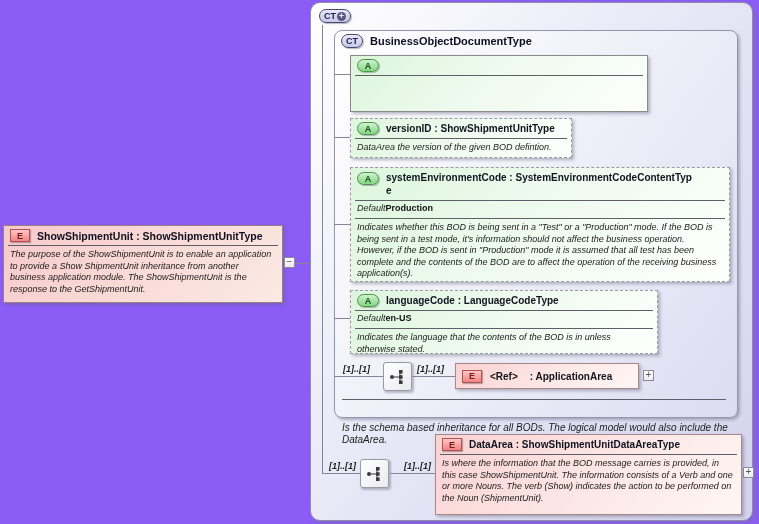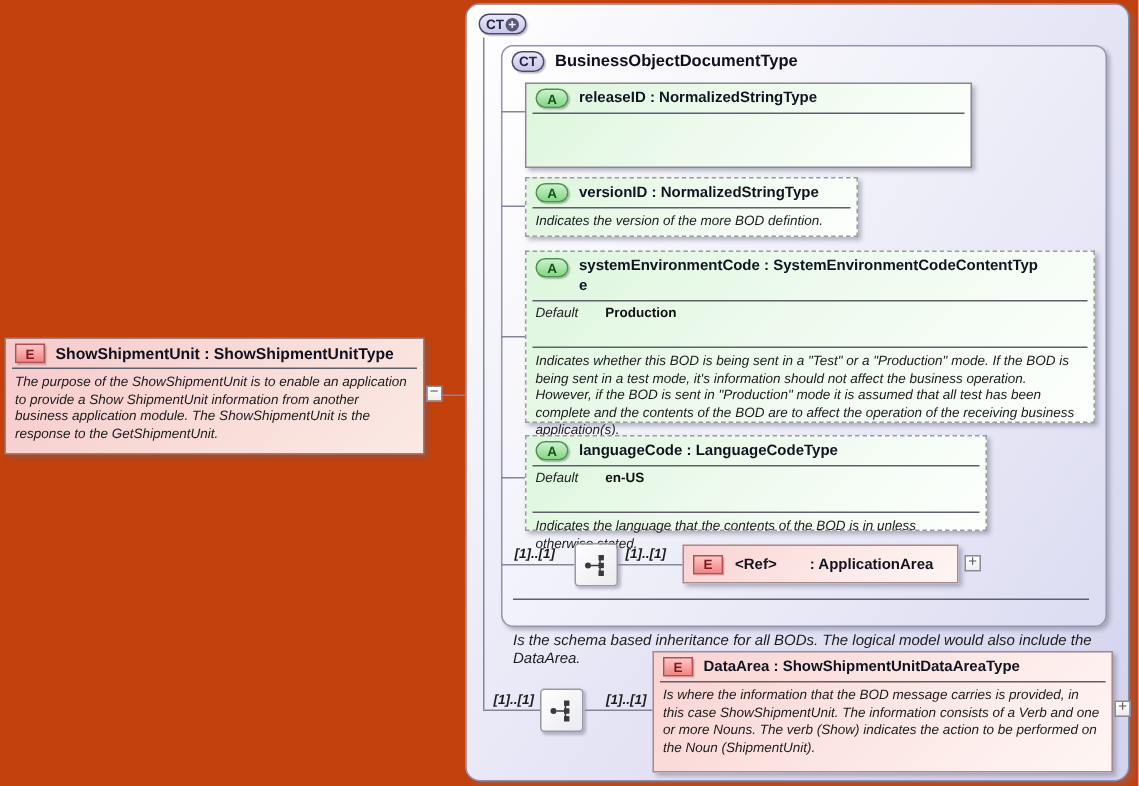--- a/index.html
+++ b/index.html
@@ -1,19 +1,19 @@
 <!DOCTYPE html>
 <html><head>
 <meta charset="utf-8">
 <style>
   * { box-sizing: border-box; margin: 0; padding: 0; }
   html,body { background:#ffffff; }
   .canvas {
     position: relative; width: 759px; height: 524px;
-    background: #c2410c; overflow: hidden;
+    background: #8b5cf6; overflow: hidden;
     font-family: "Liberation Sans", "DejaVu Sans", sans-serif;
     color: #14141e;
   }
   
   .hline { position:absolute; height:1px; background:#85859a; }
   .vline { position:absolute; width:1px; background:#85859a; }
   .card  { position:absolute; font-size:9px; font-weight:bold; font-style:italic; color:#1d1d1d; white-space:nowrap; }
   .toggle, .plusbtn {
     position:absolute; width:11px; height:11px; background:linear-gradient(180deg,#ffffff,#ececec);
     border:1px solid #8a8a9a; color:#555; font-size:10px; line-height:8px; text-align:center;
@@ -42,21 +42,21 @@
   .plus-circle {
     width:9px; height:9px; border-radius:50%; background:#585878; color:#eeeefc;
     font-size:9px; line-height:8px; text-align:center; font-weight:bold; display:inline-block;
   }
   
   .box { position:absolute; border:1px solid #8f8f9f; box-shadow:2px 2px 3px rgba(100,100,125,.45); }
   .box-header { display:flex; align-items:center; gap:7px; padding:3px 6px 2px; }
   .box-title  { font-weight:bold; font-size:10.5px; white-space:nowrap; color:#101020; }
   .sep { border-top:1px solid #5f5f6a; margin:1px 4px 0; }
   .annotation { font-style:italic; font-size:9px; line-height:11.5px; color:#1b1b1b; padding:3px 6px 4px; }
-  .default-row { display:flex; gap:18px; align-items:center; padding:2px 6px 17px; font-size:9px; }
+  .default-row { display:flex; align-items:center; padding:2px 6px 4px; font-size:9px; }
   .default-label { font-style:italic; color:#222; }
   .default-value { font-weight:bold; color:#111; }
 
   .left-element {
     left:3px; top:225px; width:280px; height:78px;
     background:linear-gradient(135deg,#f6caca 0%, #f9dcd8 55%, #fbe9e4 100%);
     border-color:#9a8080;
   }
   .outer-panel {
     left:310px; top:2px; width:443px; height:519px; border-radius:10px;
@@ -83,21 +83,21 @@
     border-color:#a88888;
   }
   .seq-icon {
     position:absolute; width:29px; height:29px; border:1px solid #9a9aa5; border-radius:3px;
     background:linear-gradient(135deg,#ffffff,#ebebf0);
     box-shadow:1.5px 1.5px 2px rgba(100,100,125,.4);
     display:flex; align-items:center; justify-content:center;
   }
   .ref-row { display:flex; align-items:center; padding:0 6px; gap:8px; height:100%; }
   .ref-name { font-weight:bold; font-size:10px; white-space:nowrap; }
-  .ref-type { font-weight:bold; font-size:10px; white-space:nowrap; margin-left:14px; }
+  .ref-type { font-weight:bold; font-size:10px; white-space:nowrap; margin-left:4px; }
   .inner-note-sep { position:absolute; left:342px; top:399px; width:384px; border-top:1px solid #5f5f6a; }
   .inner-note { position:absolute; left:342px; top:422px; width:388px; font-style:italic; font-size:10px; line-height:11.5px; color:#1b1b1b; }
 </style>
 </head>
 <body>
 
 <div class="canvas">
 
   <div class="hline" style="left:283px; top:263px; width:28px;"></div>
 
@@ -122,32 +122,31 @@
   </div>
 
   <div class="hline" style="left:334px; top:74px;  width:16px;"></div>
   <div class="hline" style="left:334px; top:137px; width:16px;"></div>
   <div class="hline" style="left:334px; top:224px; width:16px;"></div>
   <div class="hline" style="left:334px; top:318px; width:16px;"></div>
 
   <div class="box attr-box" style="left:350px; top:55px; width:298px; height:57px;">
     <div class="box-header">
       <span class="badge badge-a">A</span>
-      <span class="attr-title">releaseID : NormalizedStringType</span>
     </div>
     <div class="sep"></div>
   </div>
 
   <div class="box attr-box optional" style="left:350px; top:118px; width:222px; height:40px;">
     <div class="box-header">
       <span class="badge badge-a">A</span>
-      <span class="attr-title">versionID : NormalizedStringType</span>
-    </div>
-    <div class="sep"></div>
-    <div class="annotation">Indicates the version of the more BOD defintion.</div>
+      <span class="attr-title">versionID : ShowShipmentUnitType</span>
+    </div>
+    <div class="sep"></div>
+    <div class="annotation">DataArea the version of the given BOD defintion.</div>
   </div>
 
   <div class="box attr-box optional" style="left:350px; top:167px; width:380px; height:115px;">
     <div class="box-header" style="align-items:flex-start;">
       <span class="badge badge-a" style="margin-top:1px;">A</span>
       <span class="attr-title wrap">systemEnvironmentCode : SystemEnvironmentCodeContentType</span>
     </div>
     <div class="sep"></div>
     <div class="default-row">
       <span class="default-label">Default</span>
@@ -222,17 +221,17 @@
     <div class="annotation">Is where the information that the BOD message carries is provided, in this case ShowShipmentUnit. The information consists of a Verb and one or more Nouns. The verb (Show) indicates the action to be performed on the Noun (ShipmentUnit).</div>
   </div>
   <div class="plusbtn" style="left:743px; top:467px;">+</div>
 
   <div class="box left-element">
     <div class="box-header">
       <span class="badge badge-e">E</span>
       <span class="box-title">ShowShipmentUnit : ShowShipmentUnitType</span>
     </div>
     <div class="sep"></div>
-    <div class="annotation">The purpose of the ShowShipmentUnit is to enable an application to provide a Show ShipmentUnit information from another business application module.  The ShowShipmentUnit is the response to the GetShipmentUnit.</div>
+    <div class="annotation">The purpose of the ShowShipmentUnit is to enable an application to provide a Show ShipmentUnit inheritance from another business application module.  The ShowShipmentUnit is the response to the GetShipmentUnit.</div>
   </div>
   <div class="toggle" style="left:284px; top:257px;">−</div>
 
 </div>
 
 </body></html>

